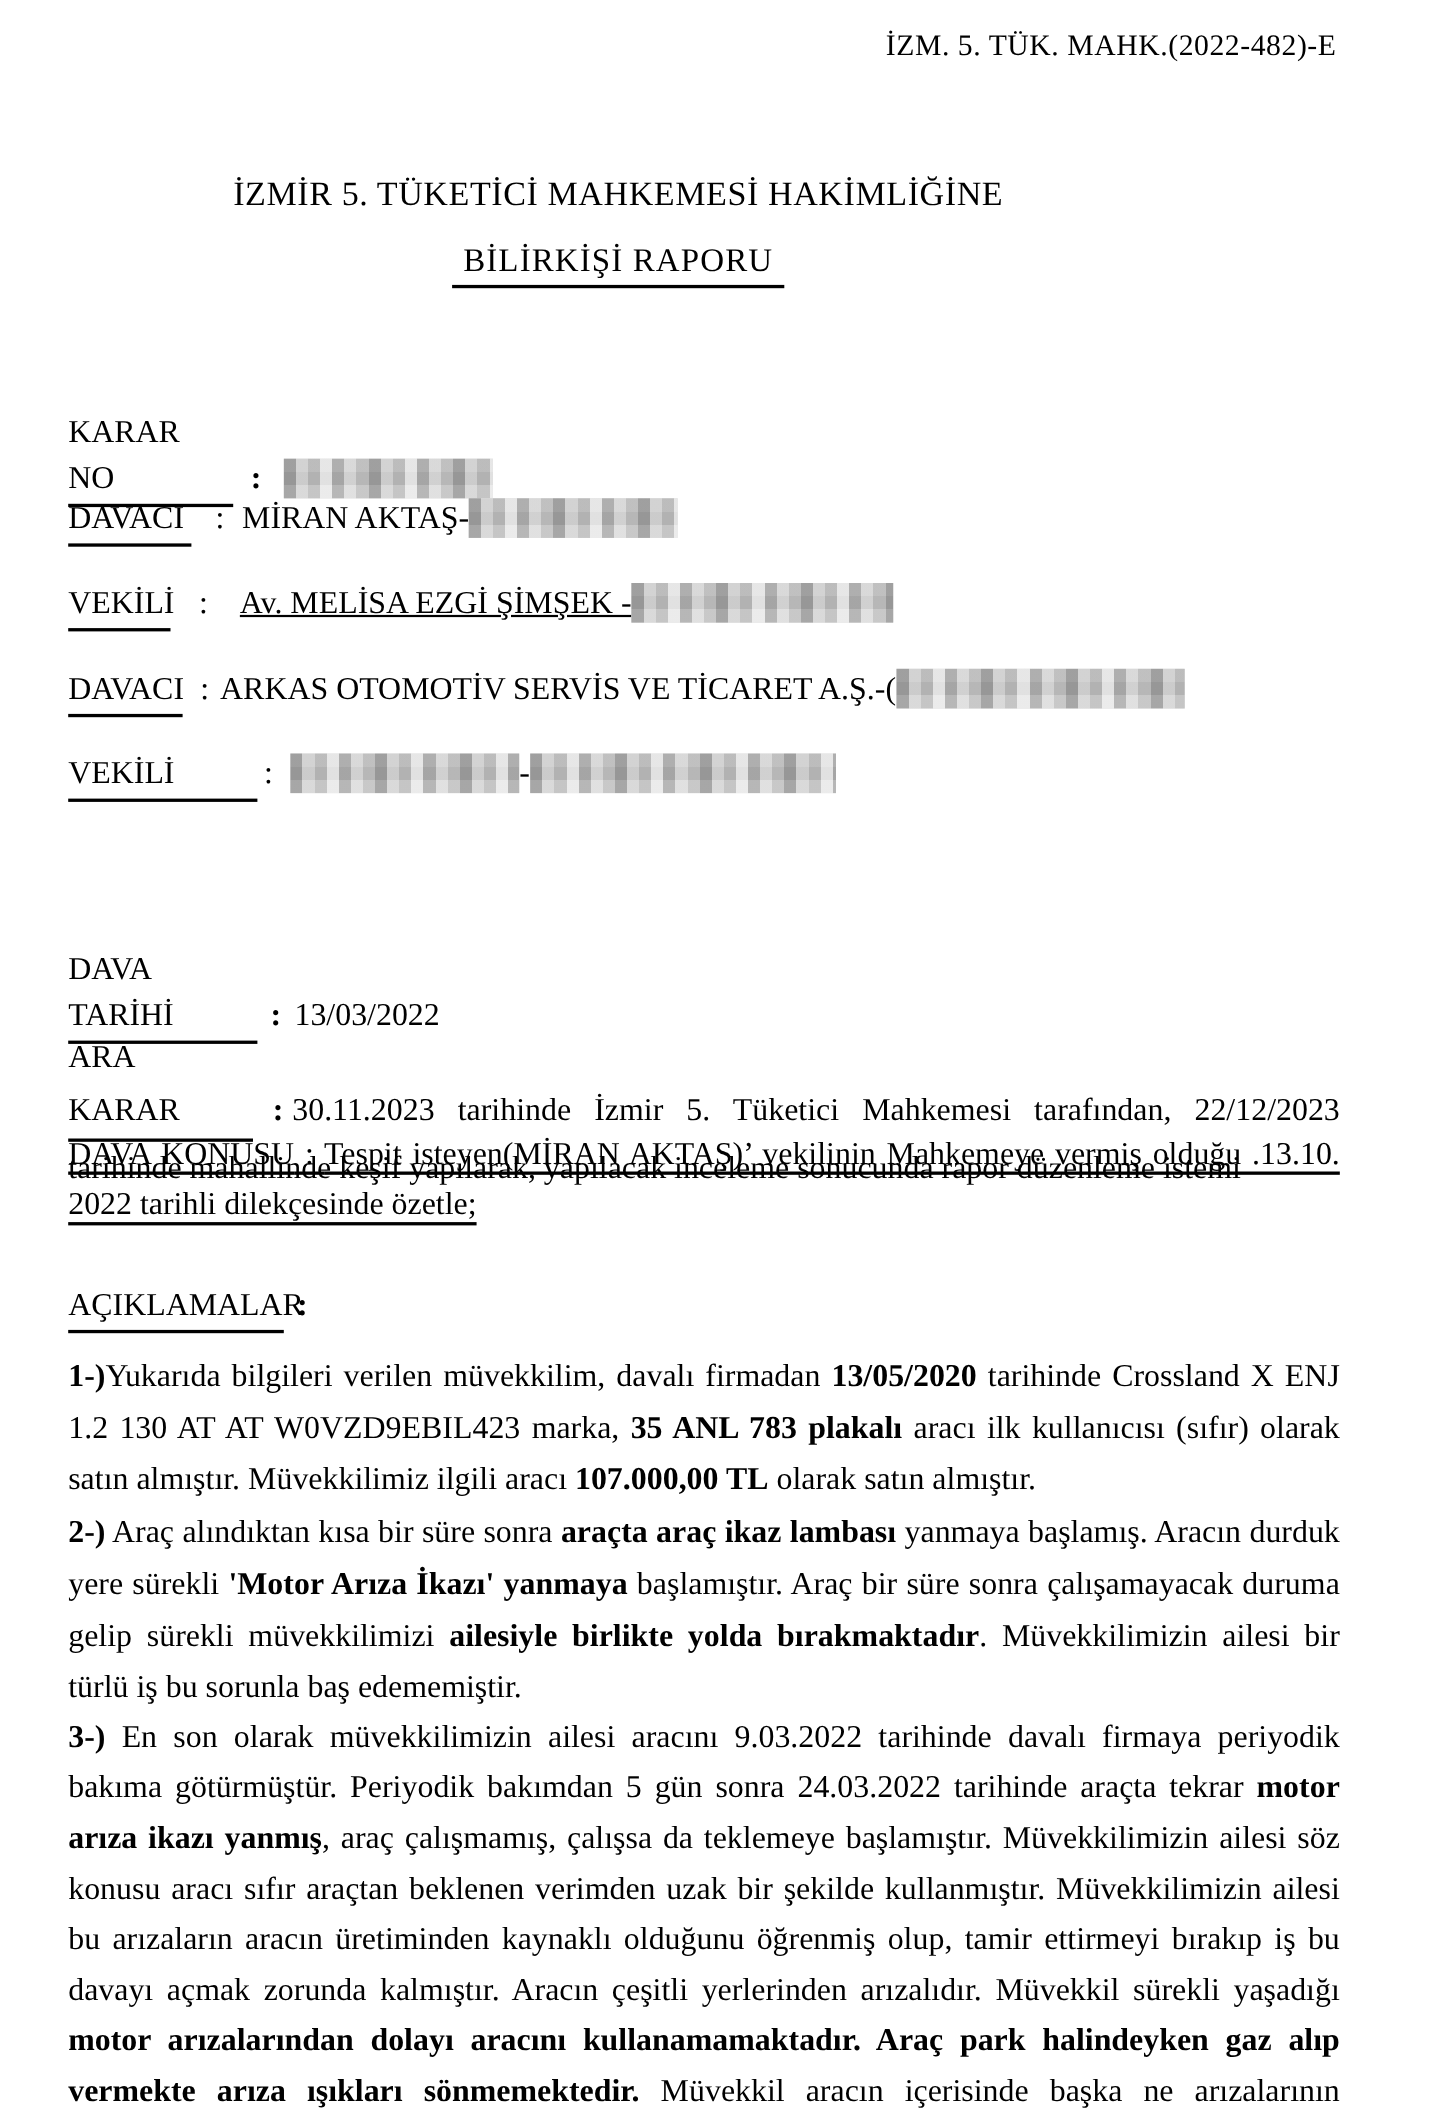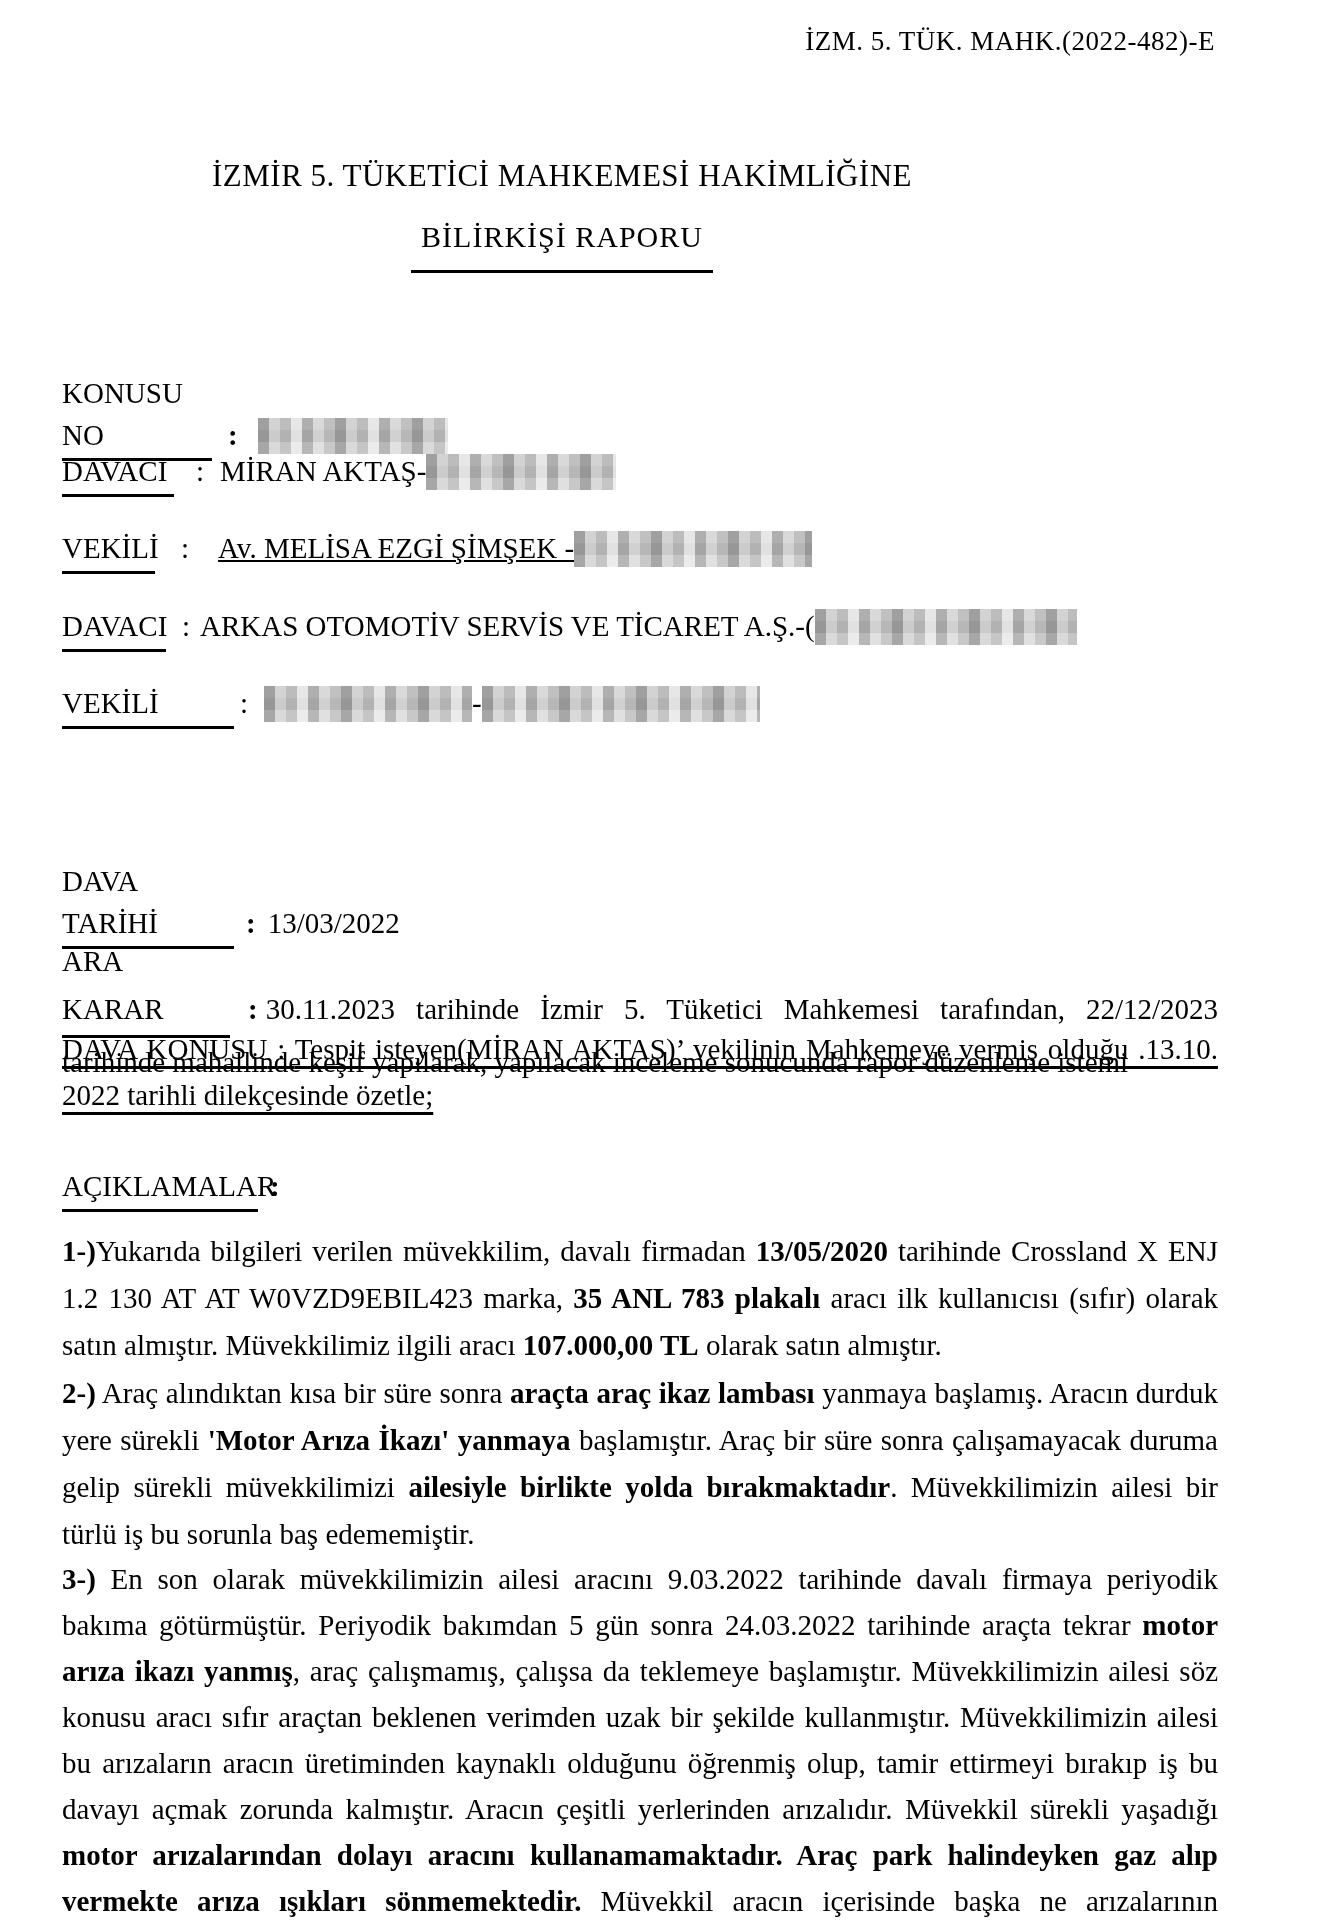--- a/index.html
+++ b/index.html
@@ -25,21 +25,21 @@
     font-size:31px;letter-spacing:.5px;
     white-space:nowrap;
   }
   .subtitle{
     top:220px;left:62px;width:1000px;
     text-align:center;font-size:30px;
   }
   .subtitle .u{
     display:inline-block;
     border-bottom:3px solid #000;
-    padding:0 10px 16px 10px;
+    padding:0 10px 5px 10px;
     letter-spacing:1px;
   }
   
   .row{left:62px;width:1156px;font-size:29px;line-height:42px;}
   .lbl{
     display:inline-block;
     border-bottom:3px solid #000;
     padding-bottom:2px;
     vertical-align:baseline;
   }
@@ -88,21 +88,21 @@
 
   <div class="abs doc-ref">İZM. 5. TÜK. MAHK.(2022-482)-E</div>
 
   <div class="abs title">İZMİR 5. TÜKETİCİ MAHKEMESİ HAKİMLİĞİNE</div>
 
   <div class="abs subtitle">
     <span class="u">BİLİRKİŞİ RAPORU</span>
   </div>
 
   <div class="abs row" style="top:372px;">
-    <span class="lbl" style="width:150px;">KONUSU NO</span><span class="colon bold" style="margin-left:16px;">:</span><span class="redacted" style="width:190px;margin-left:20px;"></span>
+    <span class="lbl" style="width:150px;">KARAR NO</span><span class="colon bold" style="margin-left:16px;">:</span><span class="redacted" style="width:190px;margin-left:20px;"></span>
   </div>
 
   <div class="abs row" style="top:450px;">
     <span class="lbl" style="width:112px;">DAVACI</span><span class="colon" style="margin-left:22px;">:</span><span style="margin-left:16px;">MİRAN AKTAŞ-</span><span class="redacted" style="width:190px;"></span>
   </div>
 
   <div class="abs row" style="top:527px;">
     <span class="lbl" style="width:93px;">VEKİLİ</span><span class="colon" style="margin-left:26px;">:</span><span style="margin-left:29px;text-decoration:underline;">Av. MELİSA EZGİ ŞİMŞEK -</span><span class="redacted" style="width:238px;"></span>
   </div>
 

